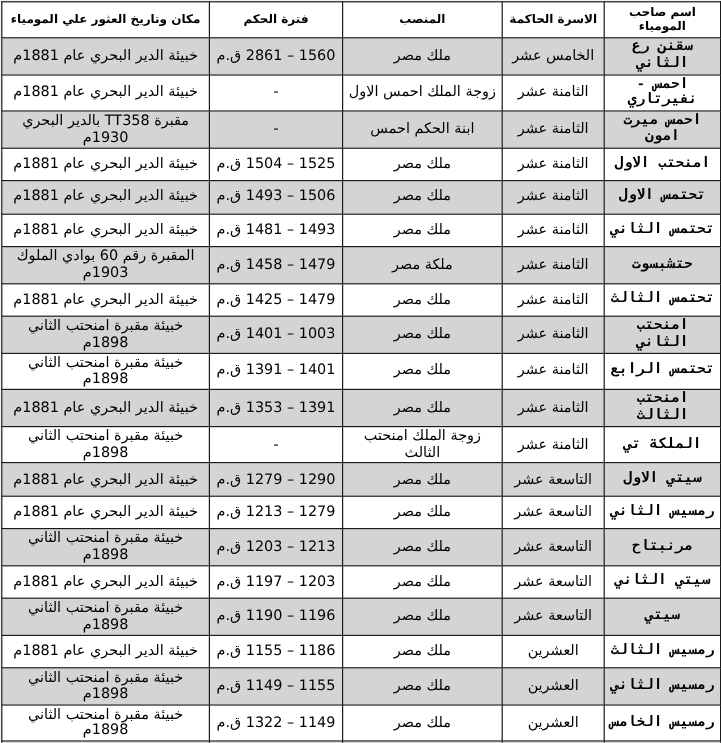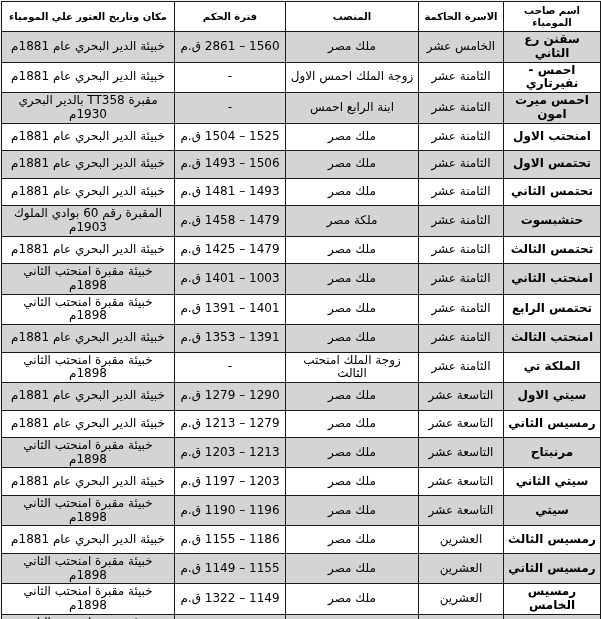--- a/index.html
+++ b/index.html
@@ -43,20 +43,21 @@
   }
   td {
     font-size: 12px;
     height: 24.4px;
   }
   tr.shaded td {
     background: var(--shade, #d4d4d4);
   }
   td.name-cell {
     font-weight: bold;
+    font-family: Liberation Mono, monospace;
   }
 </style>
 </head>
 <body>
 
 <div class="page">
   <table class="mummies">
     <colgroup>
       <col style="width:97px">
       <col style="width:85px">
@@ -84,21 +85,21 @@
         <tr>
           <td class="name-cell">احمس - نفيرتاري</td>
           <td>الثامنة عشر</td>
           <td>زوجة الملك احمس الاول</td>
           <td>-</td>
           <td>خبيئة الدير البحري عام 1881م</td>
         </tr>
         <tr class="shaded">
           <td class="name-cell">احمس ميرت امون</td>
           <td>الثامنة عشر</td>
-          <td>ابنة الرابع احمس</td>
+          <td>ابنة الحكم احمس</td>
           <td>-</td>
           <td>مقبرة TT358 بالدير البحري 1930م</td>
         </tr>
         <tr>
           <td class="name-cell">امنحتب الاول</td>
           <td>الثامنة عشر</td>
           <td>ملك مصر</td>
           <td>1525 – 1504 ق.م</td>
           <td>خبيئة الدير البحري عام 1881م</td>
         </tr>

